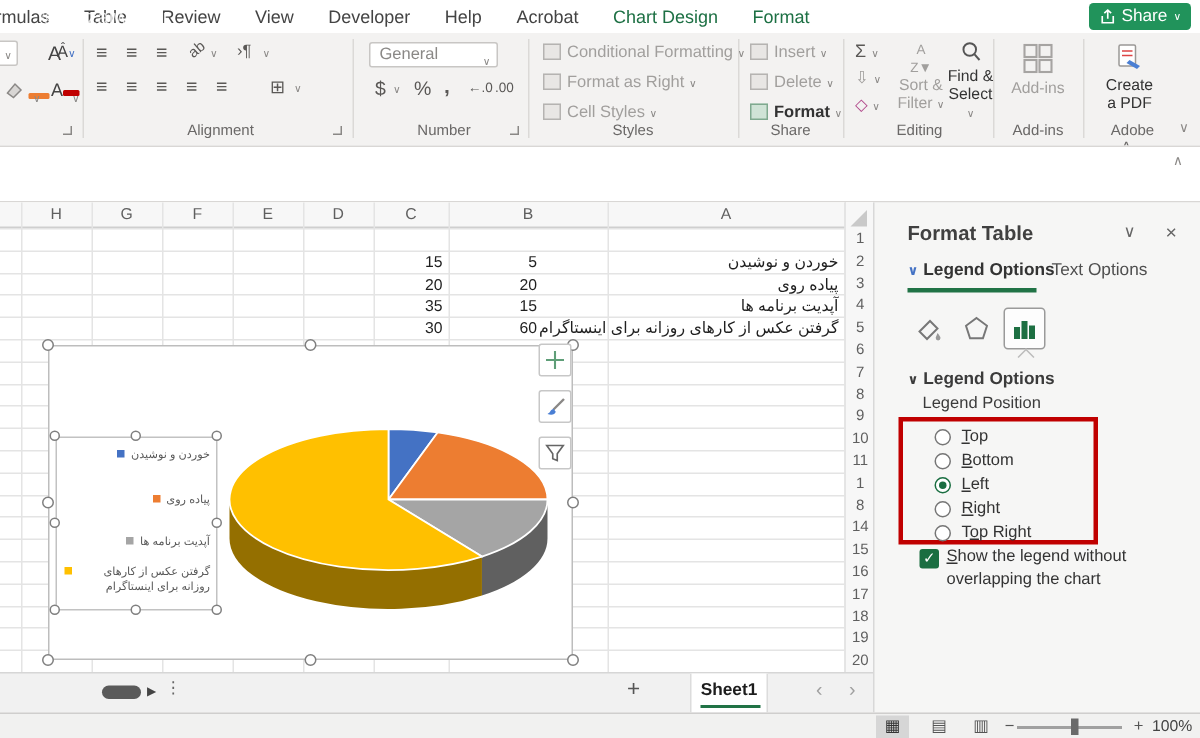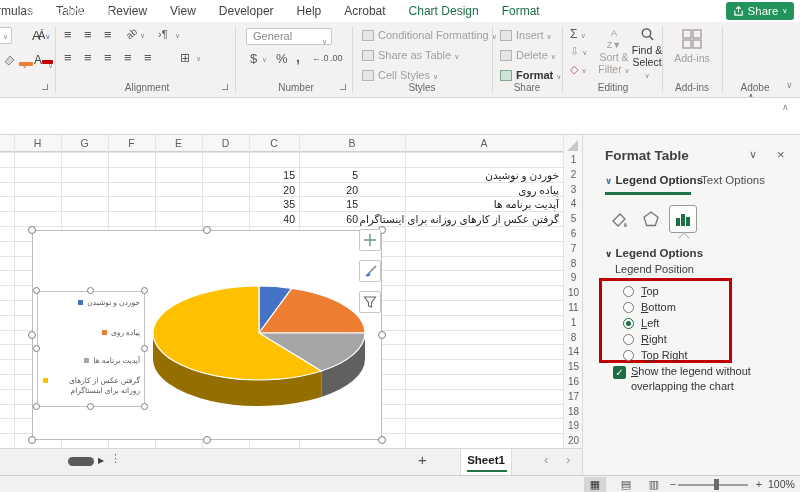--- a/index.html
+++ b/index.html
@@ -167,21 +167,21 @@
     <div class="abs ric" style="left:250px;top:29px;font-size:13px">$</div>
     <span class="chev abs" style="left:262px;top:34px">∨</span>
     <div class="abs ric" style="left:276px;top:29px;font-size:13px">%</div>
     <div class="abs ric" style="left:296px;top:27px;font-size:14px;font-weight:bold">,</div>
     <div class="abs ric" style="left:312px;top:31px;font-size:9px">←.0</div>
     <div class="abs ric" style="left:330px;top:31px;font-size:9px">.00</div>
     <div class="glabel" style="left:296px">Number</div>
     <div class="launcher" style="left:340px;top:62px"></div>
 
     <div class="abs grayed" style="left:362px;top:7px"><span class="sicon"></span><span>Conditional Formatting</span> <span class="chev">∨</span></div>
-    <div class="abs grayed" style="left:362px;top:27px"><span class="sicon"></span><span>Share as Table</span> <span class="chev">∨</span></div>
+    <div class="abs grayed" style="left:362px;top:27px"><span class="sicon"></span><span>Format as Right</span> <span class="chev">∨</span></div>
     <div class="abs grayed" style="left:362px;top:47px"><span class="sicon"></span><span>Cell Styles</span> <span class="chev">∨</span></div>
     <div class="glabel" style="left:422px">Styles</div>
 
     <div class="abs grayed" style="left:500px;top:7px"><span class="sicon"></span><span>Insert</span> <span class="chev">∨</span></div>
     <div class="abs grayed" style="left:500px;top:27px"><span class="sicon"></span><span>Delete</span> <span class="chev">∨</span></div>
     <div class="abs" style="left:500px;top:47px;color:#333"><span class="sicon" style="background:#cfe3d6;border-color:#7fa98f"></span><b style="font-weight:600">Format</b> <span class="chev">∨</span></div>
     <div class="glabel" style="left:527px">Share</div>
 
     <div class="abs ric" style="left:570px;top:5px;font-size:12px">Σ <span class="chev">∨</span></div>
     <div class="abs grayed" style="left:570px;top:23px;font-size:11px">⇩ <span class="chev">∨</span></div>
@@ -203,20 +203,28 @@
       <svg width="22" height="22" viewBox="0 0 22 22">
           <rect x="2" y="2" width="8" height="8" fill="none" stroke="#a6a4a2" stroke-width="1.4"></rect>
           <rect x="12" y="2" width="8" height="8" fill="none" stroke="#a6a4a2" stroke-width="1.4"></rect>
           <rect x="2" y="12" width="8" height="8" fill="none" stroke="#a6a4a2" stroke-width="1.4"></rect>
           <rect x="12" y="12" width="8" height="8" fill="none" stroke="#a6a4a2" stroke-width="1.4"></rect>
         </svg><br>
       <span>Add-ins</span>
     </div>
     <div class="glabel" style="left:692px">Add-ins</div>
 
+    <div class="big-btn" style="left:734px;top:6px;width:38px;color:#333">
+      <svg width="20" height="20" viewBox="0 0 20 20">
+          <rect x="3" y="2" width="11" height="14" rx="1" fill="#fff" stroke="#9a9896"></rect>
+          <path d="M5 6h7M5 9h7" stroke="#d44" stroke-width="1"></path>
+          <path d="M10 12l7 4-2 2-7-4z" fill="#4a7fd4"></path>
+        </svg><br>
+      <span>Create</span><br><span>a PDF</span>
+    </div>
     <div class="glabel" style="left:755px">Adobe A...</div>
     <div class="abs chev" style="left:786px;top:58px;font-size:9px">∨</div>
   </div>
 
   <div class="formula-strip">
     <span class="abs" style="left:782px;top:4px;font-size:9px;color:#8a8886">∧</span>
   </div>
 
   <div class="grid" id="grid">
     <div class="col-head-row" id="colheads">
@@ -284,21 +292,21 @@
       <div class="hline" style="top:313px"></div>
       <div class="cell" style="left:295px;top:33.8px">15</div>
       <div class="cell" style="left:358px;top:33.8px">5</div>
       <div class="cell" style="left:559px;top:33.8px;direction:rtl">خوردن و نوشیدن</div>
       <div class="cell" style="left:295px;top:48.6px">20</div>
       <div class="cell" style="left:358px;top:48.6px">20</div>
       <div class="cell" style="left:559px;top:48.6px;direction:rtl">پیاده روی</div>
       <div class="cell" style="left:295px;top:63.400000000000006px">35</div>
       <div class="cell" style="left:358px;top:63.400000000000006px">15</div>
       <div class="cell" style="left:559px;top:63.400000000000006px;direction:rtl">آپدیت برنامه ها</div>
-      <div class="cell" style="left:295px;top:78.2px">40</div>
+      <div class="cell" style="left:295px;top:78.2px">30</div>
       <div class="cell" style="left:358px;top:78.2px">60</div>
       <div class="cell" style="left:559px;top:78.2px;direction:rtl">گرفتن عکس از کارهای روزانه برای اینستاگرام</div>
     </div>
 
   <div class="chart-box" id="chartbox">
     <svg id="pie" width="348" height="208" viewBox="0 0 348 208">
         <path d="M332,102A106,47 0 0 1 288.3052367430022,140.02379873562253L288.3052367430022,166.02379873562253A106,47 0 0 0 332,128Z" fill="#606060"></path>
         <path d="M288.3052367430022,140.02379873562253A106,47 0 0 1 120,102L120,128A106,47 0 0 0 288.3052367430022,166.02379873562253Z" fill="#946f00"></path>
         <path d="M226,102L226,55A106,47 0 0 1 258.75580140374444,57.300343734127786Z" fill="#4472C4" stroke="#fff" stroke-width="1.2"></path>
         <path d="M226,102L258.75580140374444,57.300343734127786A106,47 0 0 1 332,102Z" fill="#ED7D31" stroke="#fff" stroke-width="1.2"></path>

